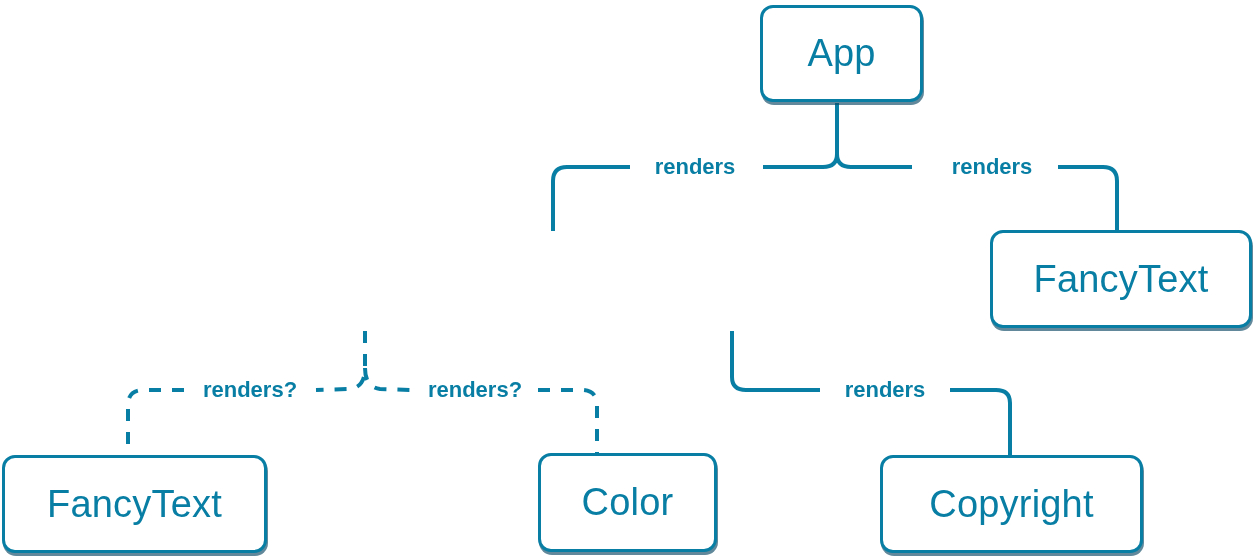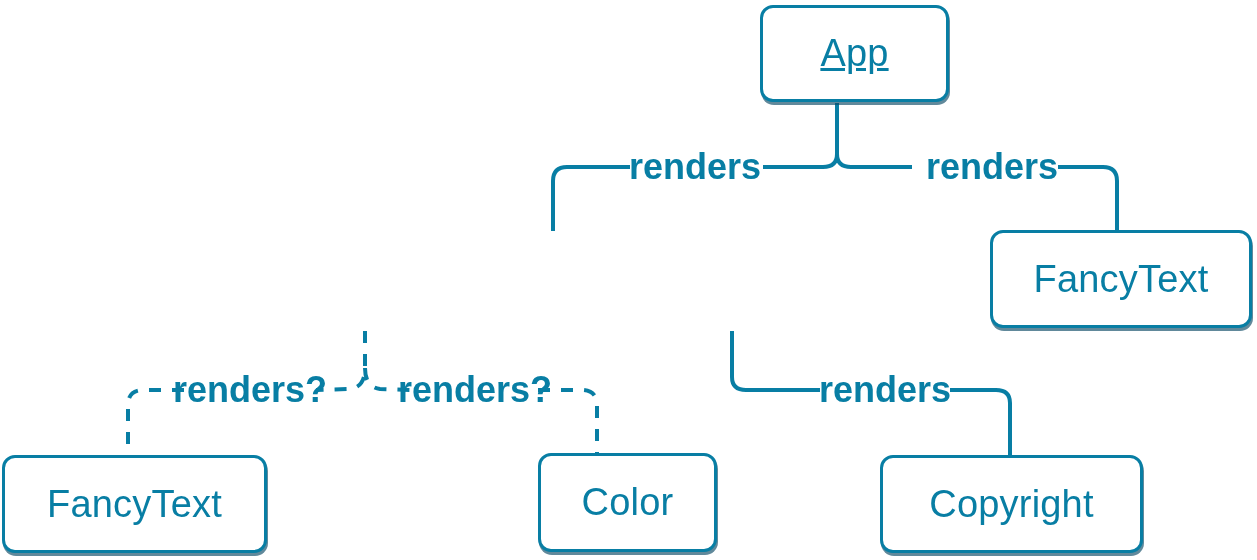--- a/index.html
+++ b/index.html
@@ -38,31 +38,31 @@
     box-shadow: 1px 3px 0 0 rgba(12, 74, 102, 0.65);
     display: flex;
     align-items: center;
     justify-content: center;
     color: #087ea4;
     font-size: 38px;
     font-weight: 500;
     letter-spacing: 0.2px;
     white-space: nowrap;
   }
-  .node-app        { left: 760px;  top: 5px;   width: 189px; height: 97px; text-decoration: underline; }
+  .node-app        { left: 760px;  top: 5px;   width: 163px; height: 97px; }
   .node-ig         { left: 334px;  top: 230px; width: 462px; height: 99px; }
   .node-ft-top     { left: 990px;  top: 230px; width: 262px; height: 98px; }
   .node-ft-bottom  { left: 2px;    top: 455px; width: 265px; height: 98px; }
   .node-color      { left: 538px;  top: 453px; width: 179px; height: 99px; }
   .node-copyright  { left: 880px;  top: 455px; width: 263px; height: 98px; }
   .edge-label {
     position: absolute;
     transform: translate(-50%, -50%);
     color: #087ea4;
-    font-size: 36px;
+    font-size: 22px;
     font-weight: bold;
     white-space: nowrap;
   }
   .el-0 { left: 695px; top: 167px; }
   .el-1 { left: 992px; top: 167px; }
   .el-2 { left: 250px; top: 390px; }
   .el-3 { left: 475px; top: 390px; }
   .el-4 { left: 885px; top: 390px; }
 </style>
 </head>

